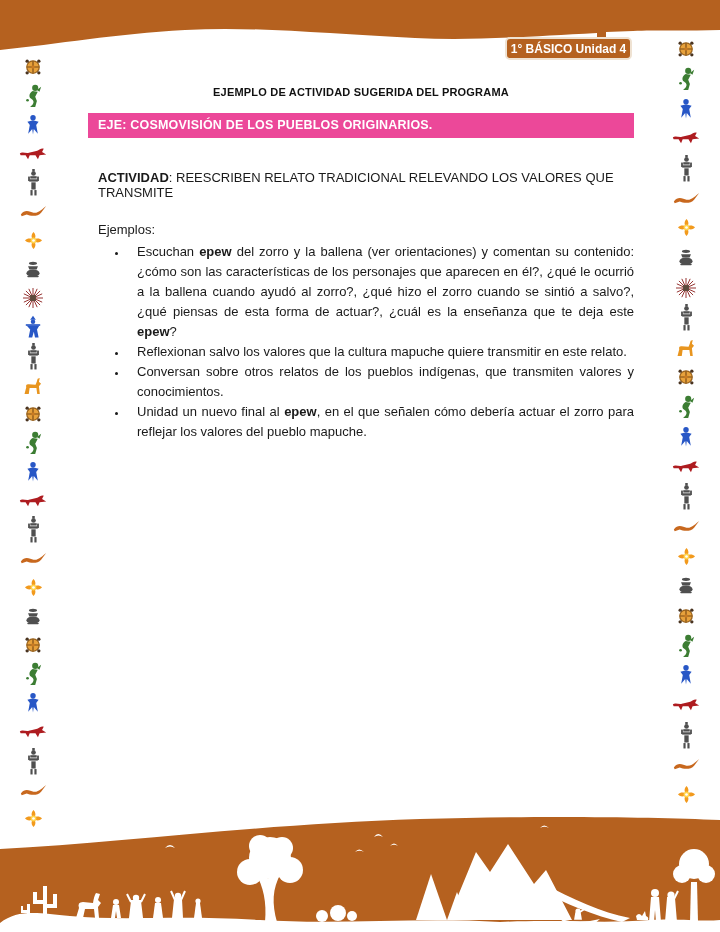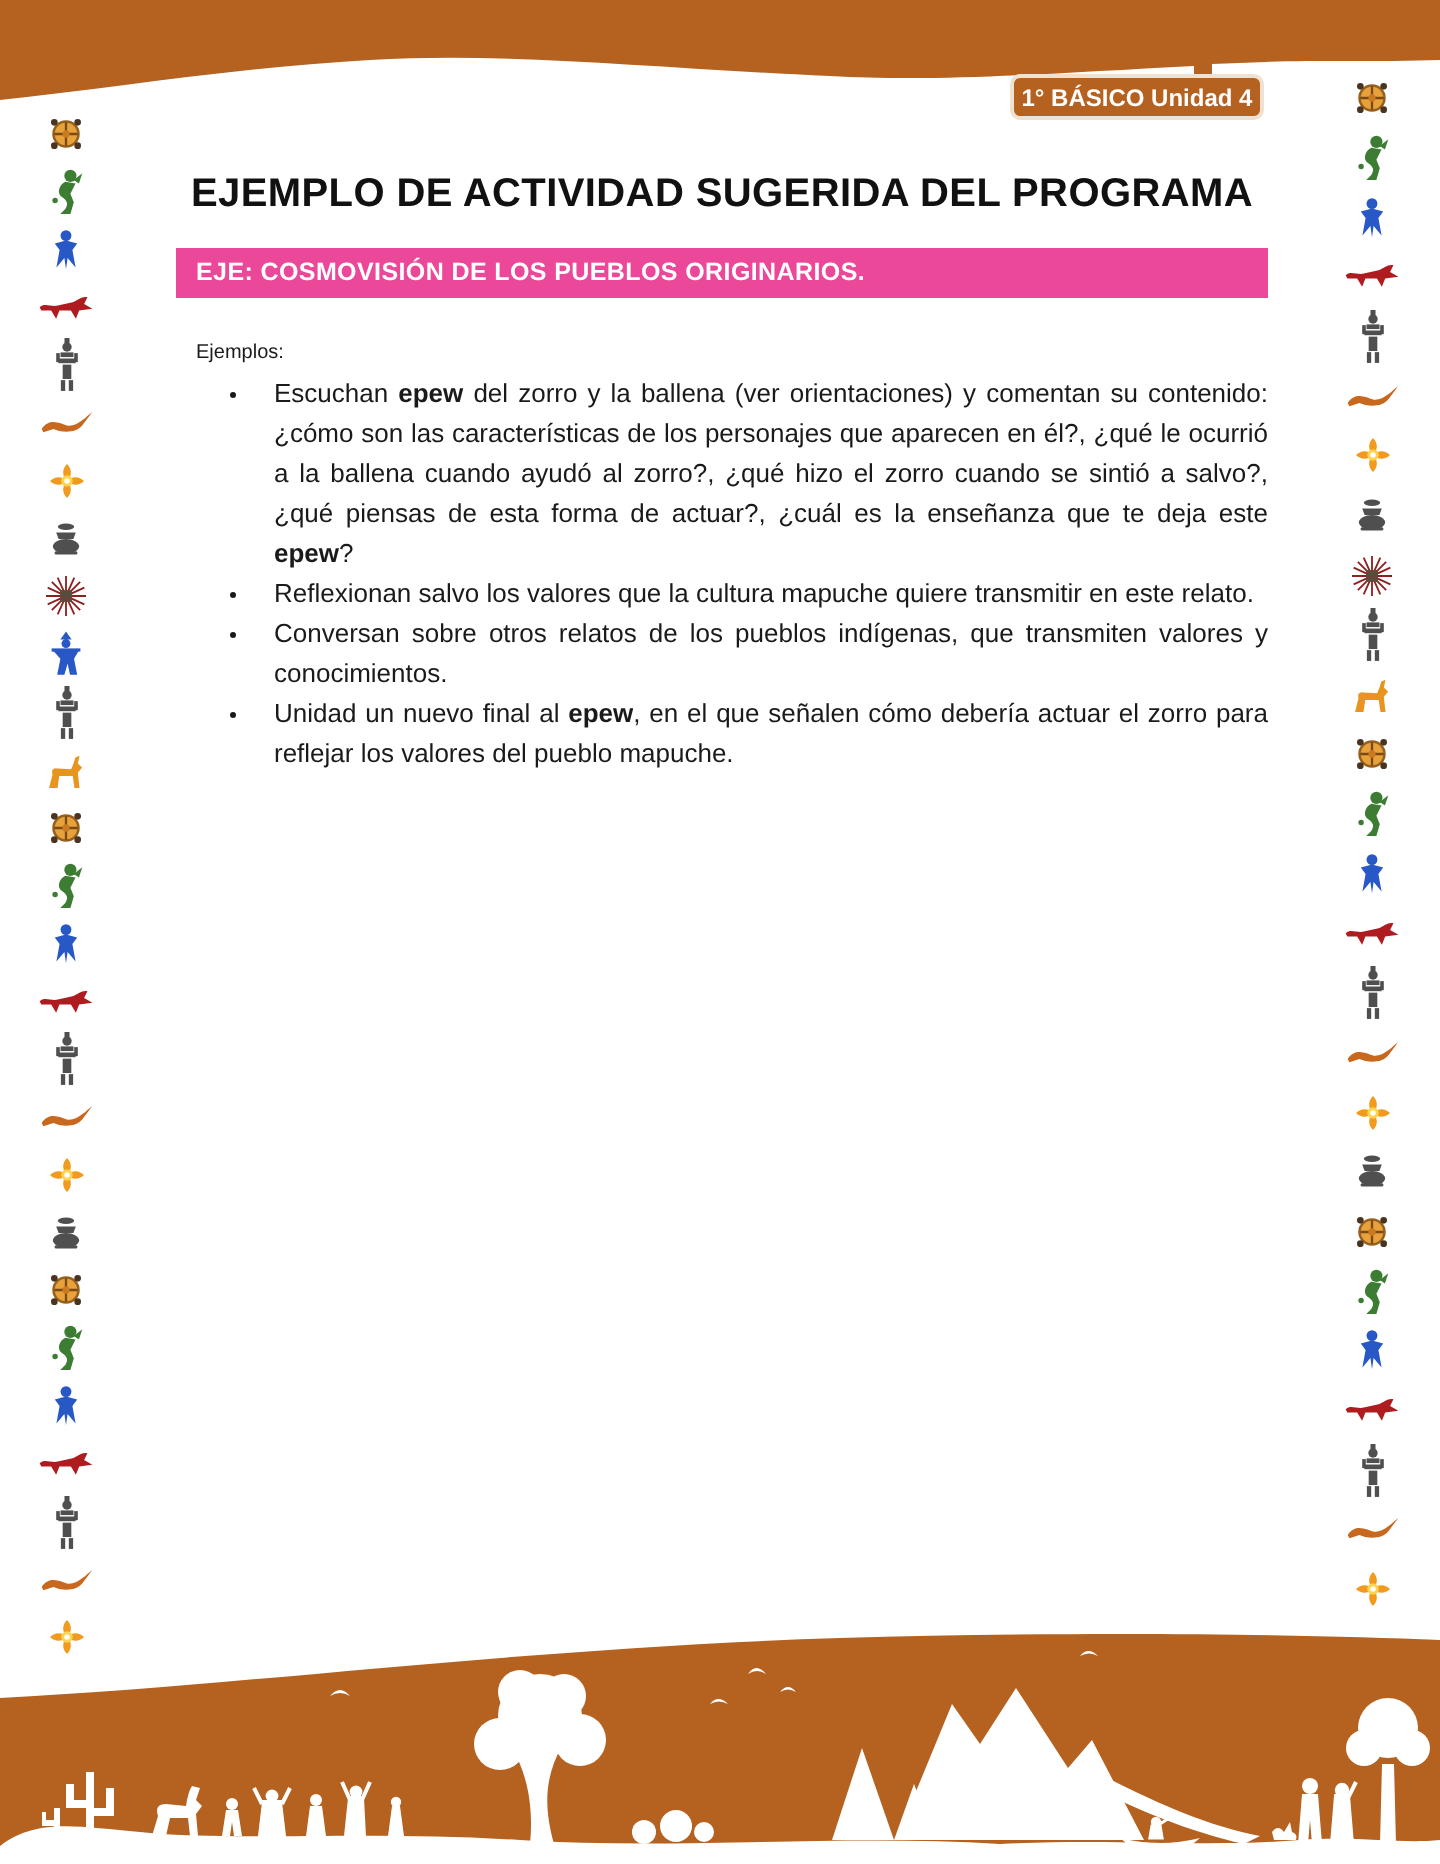--- a/index.html
+++ b/index.html
@@ -31,31 +31,31 @@
     display:flex;flex-direction:column;justify-content:space-between;align-items:center;
     z-index:2;
   }
   .icon-col.left{left:14px;top:54px;height:778px;}
   .icon-col.right{left:667px;top:36px;height:772px;}
   .m-icon{width:28px;height:26px;display:flex;align-items:center;justify-content:center;}
   .m-icon svg{display:block;}
   
   .content{position:absolute;left:88px;top:86px;width:546px;}
   .doc-title{
-    text-align:center;font-size:20px;font-weight:bold;color:#111;
+    text-align:center;font-size:11px;font-weight:bold;color:#111;
     margin:0;letter-spacing:.2px;
   }
   .eje-banner{
     margin-top:15px;background:#ec4899;color:#ffffff;
     font-size:12.5px;font-weight:bold;
     padding:5px 10px 6px 10px;letter-spacing:.2px;
   }
   .activity-line{margin:32px 0 0 10px;font-size:13px;}
   .activity-line .lbl{font-weight:bold;}
-  .examples-heading{margin:22px 0 0 10px;font-size:10px;}
+  .examples-heading{margin:22px 0 0 10px;font-size:13px;}
   ul.examples{
     list-style:disc outside;margin:5px 0 0 0;padding-left:40px;font-size:13px;line-height:20px;
   }
   ul.examples li{padding-left:9px;text-align:justify;}
   ul.examples li::marker{font-size:11px;}
   .b{font-weight:bold;}
   
   .landscape{position:absolute;left:0;bottom:0;width:720px;height:120px;z-index:1;}
 </style>
 </head>
@@ -594,20 +594,21 @@
           <circle cx="10" cy="10" r="1.6" fill="#ffffff"></circle>
         </svg>
       </span>
     </div>
 
   <div class="content">
     <h1 class="doc-title">EJEMPLO DE ACTIVIDAD SUGERIDA DEL PROGRAMA</h1>
 
     <div class="eje-banner">EJE: COSMOVISIÓN DE LOS PUEBLOS ORIGINARIOS.</div>
 
+    <p class="activity-line"><span class="lbl">ACTIVIDAD</span><span>: REESCRIBEN RELATO TRADICIONAL RELEVANDO LOS VALORES QUE TRANSMITE</span></p>
 
     <p class="examples-heading">Ejemplos:</p>
 
     <ul class="examples">
         <li><span>Escuchan </span><span class="b">epew</span><span> del zorro y la ballena (ver orientaciones) y comentan su contenido: ¿cómo son las características de los personajes que aparecen en él?, ¿qué le ocurrió a la ballena cuando ayudó al zorro?, ¿qué hizo el zorro cuando se sintió a salvo?, ¿qué piensas de esta forma de actuar?, ¿cuál es la enseñanza que te deja este </span><span class="b">epew</span><span>?</span></li>
         <li><span>Reflexionan salvo los valores que la cultura mapuche quiere transmitir en este relato.</span></li>
         <li><span>Conversan sobre otros relatos de los pueblos indígenas, que transmiten valores y conocimientos.</span></li>
         <li><span>Unidad un nuevo final al </span><span class="b">epew</span><span>, en el que señalen cómo debería actuar el zorro para reflejar los valores del pueblo mapuche.</span></li>
       </ul>
   </div>

